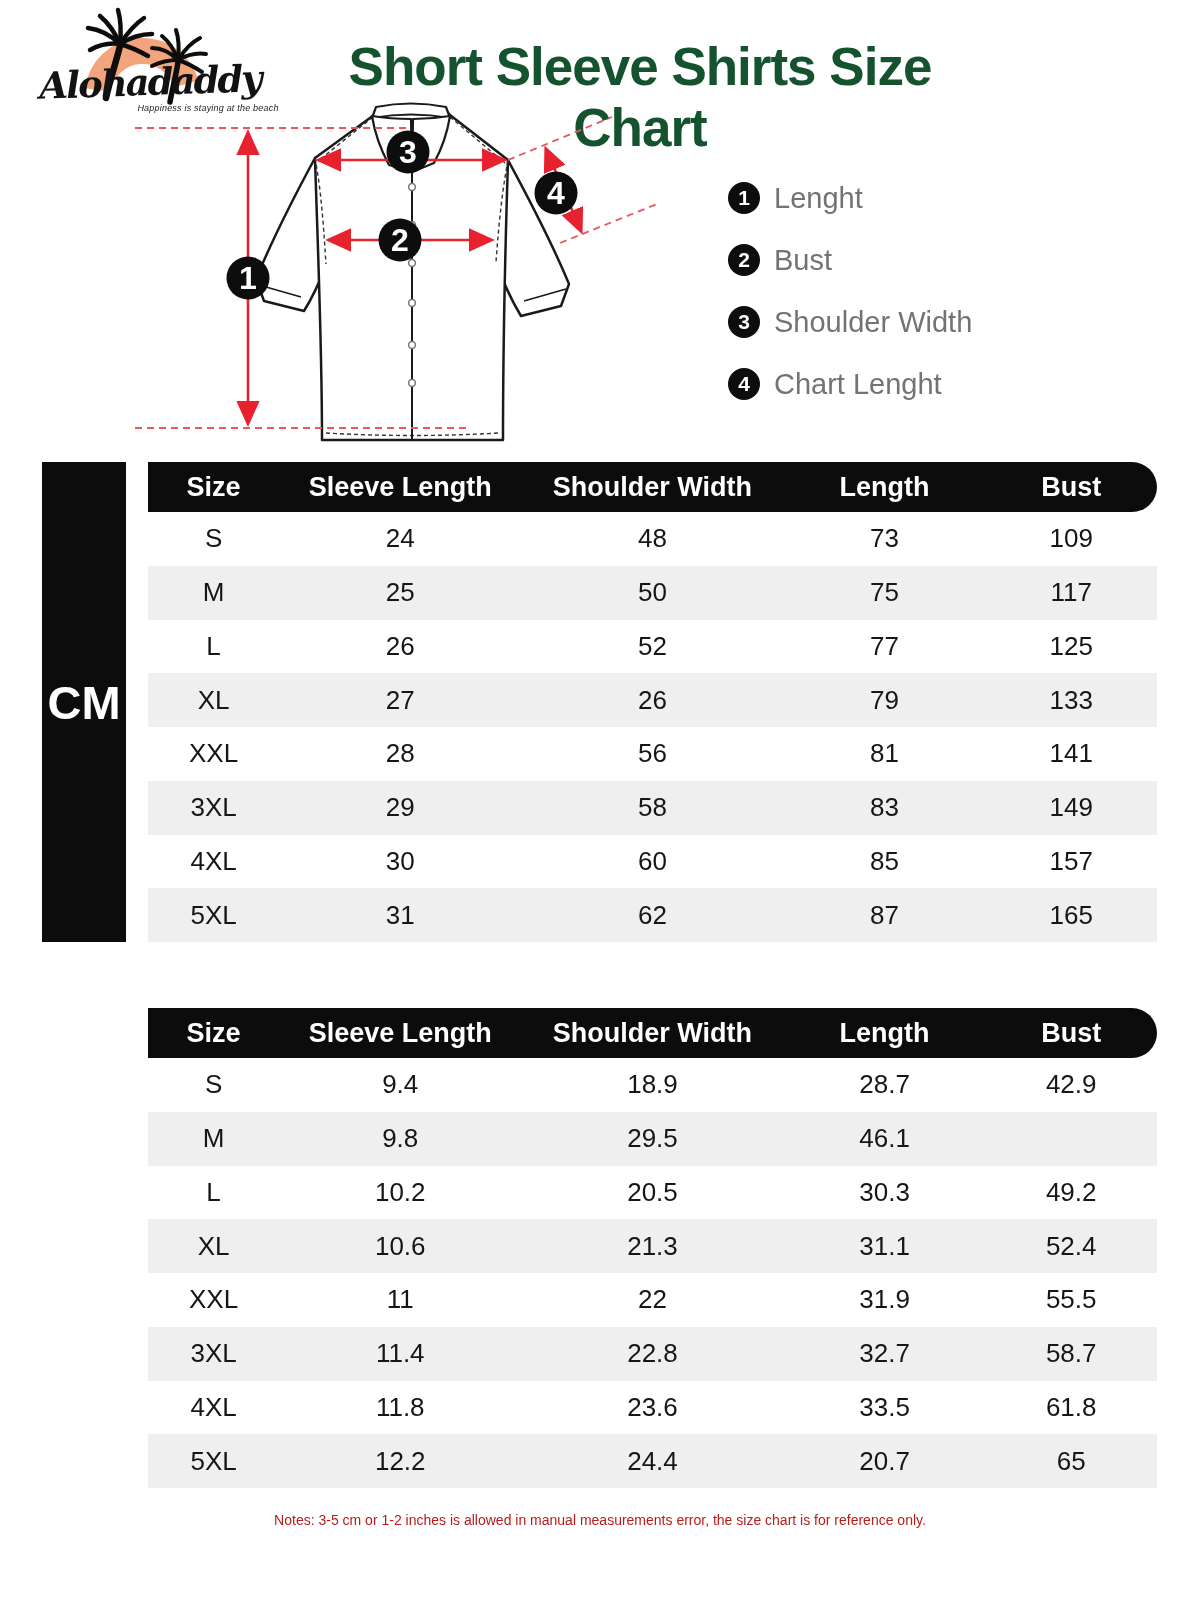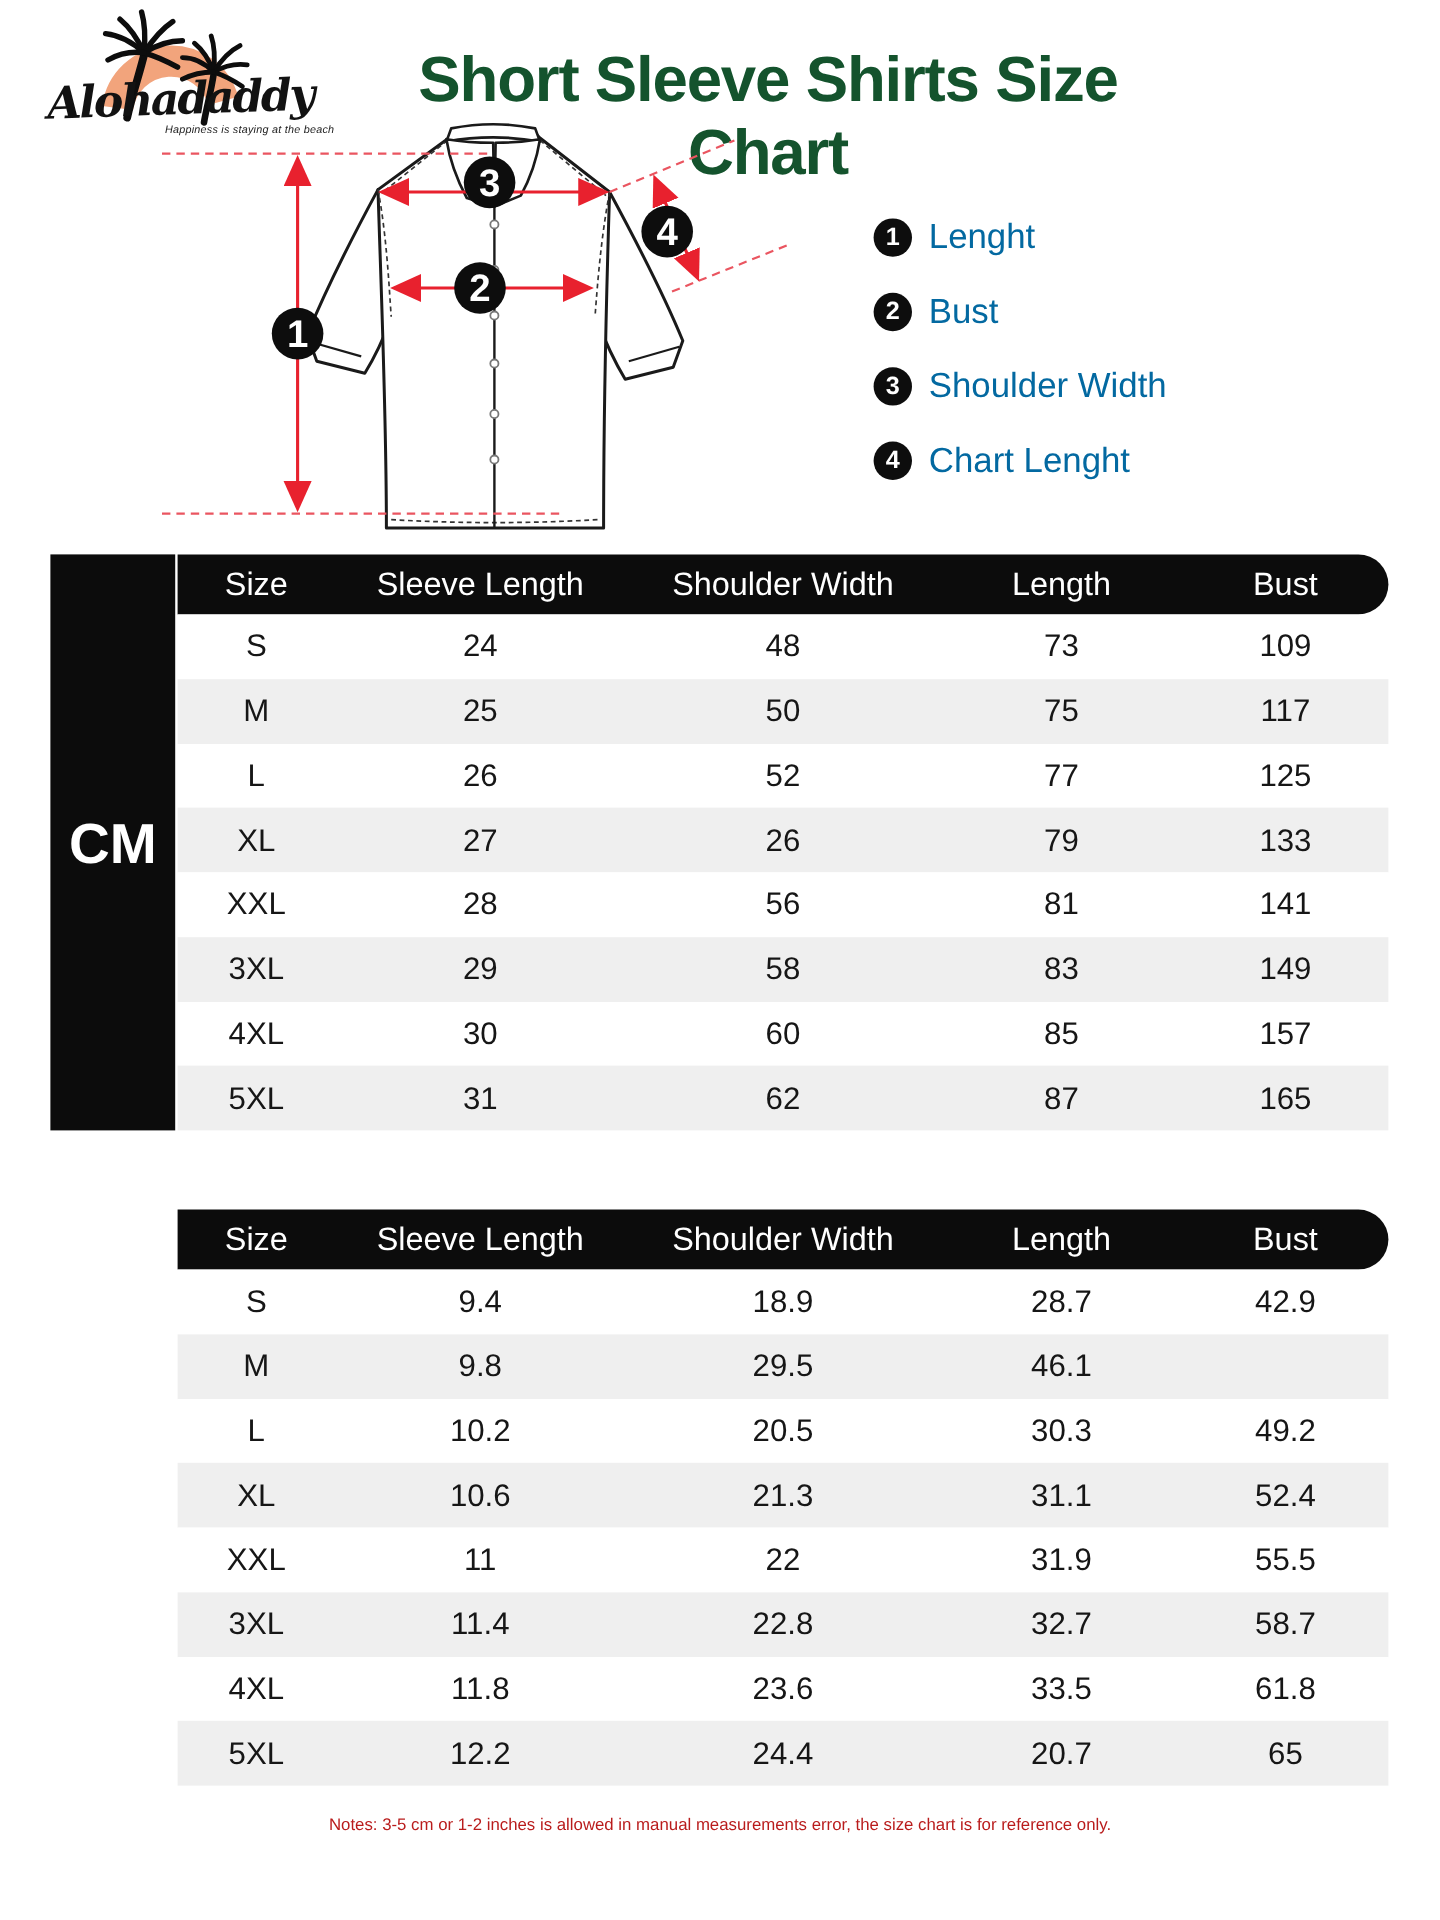--- a/index.html
+++ b/index.html
@@ -32,40 +32,40 @@
   .diagram-svg { position:absolute; left:60px; top:85px; }
 
   
   .legend { position:absolute; left:728px; top:182px; }
   .legend-item { display:flex; align-items:center; height:32px; margin-bottom:30px; }
   .legend-num {
     width:32px; height:32px; border-radius:50%; background:#0d0d0d; color:#fff;
     font-weight:bold; font-size:21px; display:flex; align-items:center; justify-content:center;
     margin-right:14px; flex:0 0 32px;
   }
-  .legend-label { font-size:29px; color:#0369a1; }
+  .legend-label { font-size:29px; color:#737373; }
 
   
   .sizetable { position:absolute; left:42px; width:1115px; height:480px; }
   .sizetable.cm   { top:462px; }
   .sizetable.inch { top:1008px; }
   .side {
-    position:absolute; left:0; top:0; width:104px; height:100%; background:#0c0c0c;
+    position:absolute; left:0; top:0; width:84px; height:100%; background:#0c0c0c;
     display:flex; align-items:center; justify-content:center;
     color:#fff; font-weight:bold;
   }
   .sizetable.cm .side   { font-size:47px; }
   .sizetable.inch .side { font-size:41px; letter-spacing:-1px; }
   .tmain { position:absolute; left:106px; top:0; width:1009px; }
   .thead {
     display:grid; grid-template-columns:13% 24% 26% 20% 17%;
     height:50px; align-items:center; background:#0c0c0c;
     border-radius:0 26px 26px 0; color:#fff;
   }
-  .th { text-align:center; font-weight:normal; font-size:27px; }
+  .th { text-align:center; font-weight:bold; font-size:27px; }
   .tr {
     display:grid; grid-template-columns:13% 24% 26% 20% 17%;
     height:53.75px; align-items:center; background:#ffffff;
   }
   .tr.alt { background:#efefef; }
   .td { text-align:center; font-size:26px; color:#161616; }
 
   
   .notes {
     position:absolute; left:0; top:1512px; width:1200px; text-align:center;

